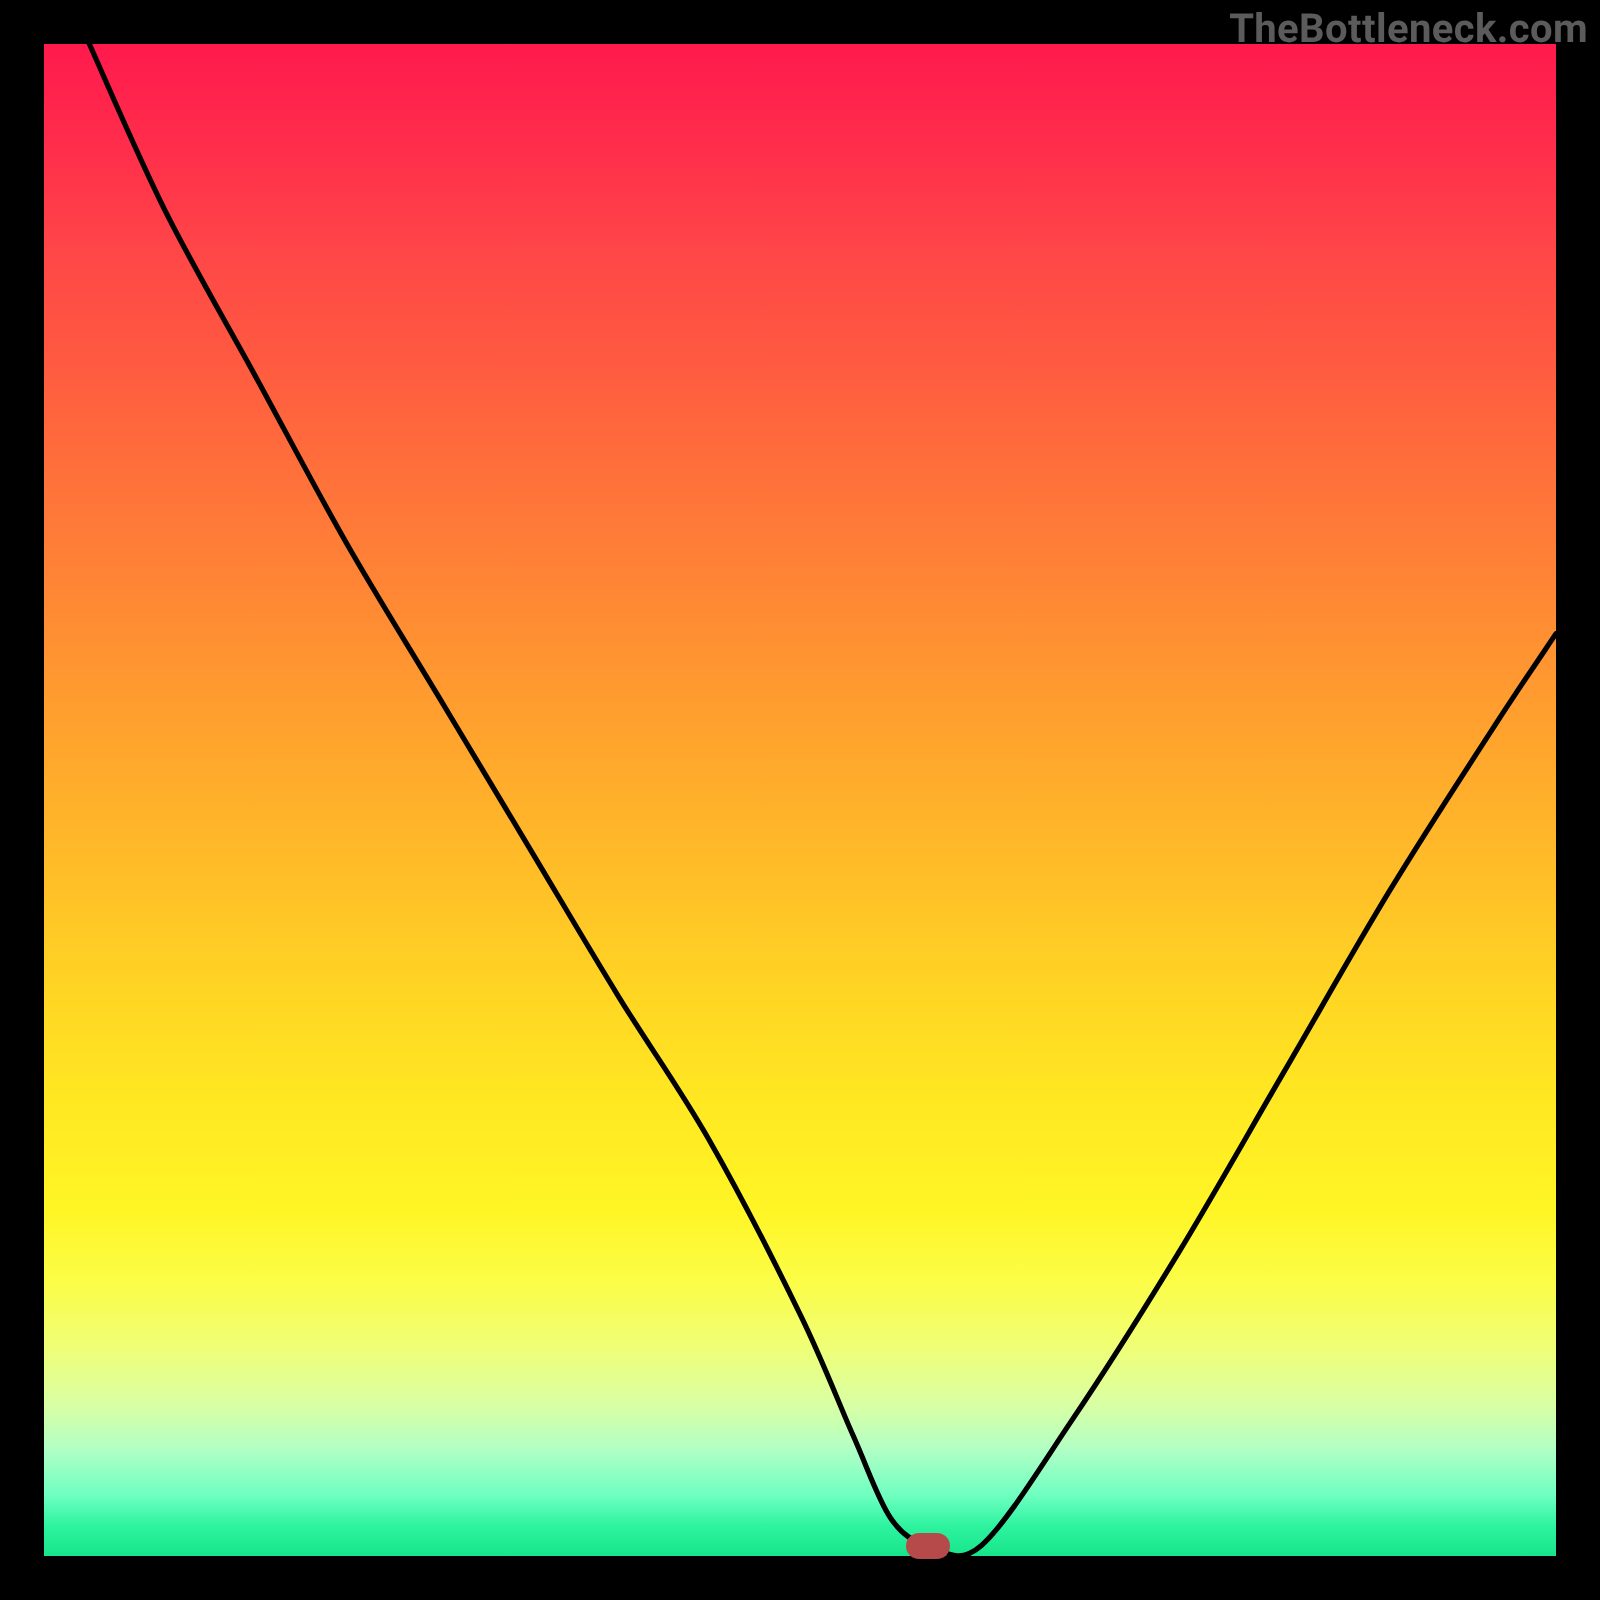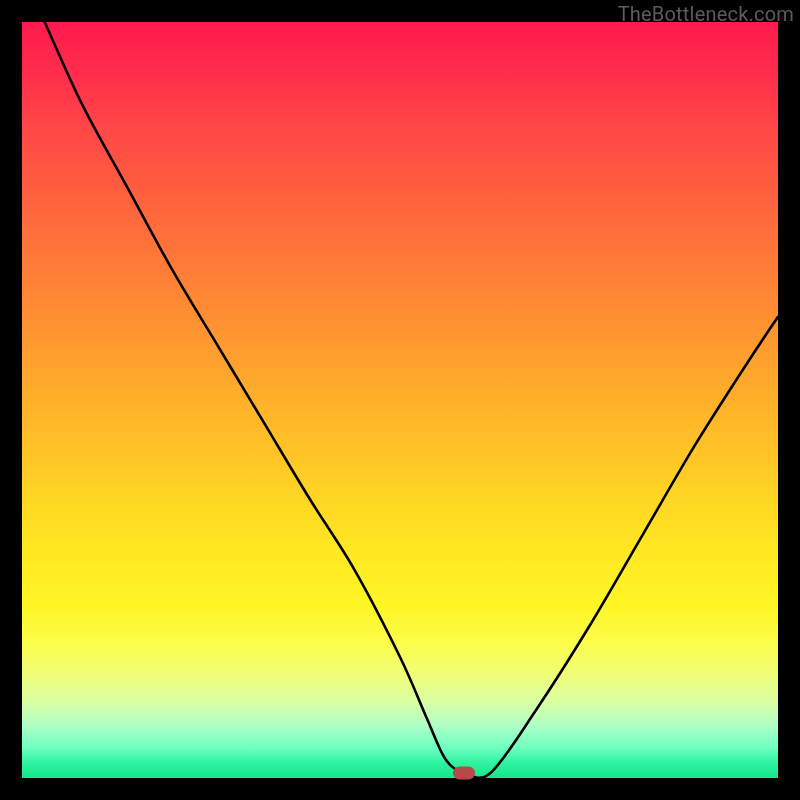--- a/index.html
+++ b/index.html
@@ -37,21 +37,21 @@
       #6effc1 96%,
       #2ef39f 98%,
       #16e58b 100%
     );
   }
   .watermark {
     position: absolute;
     top: 2px;
     right: 6px;
     font-size: 20px;
-    font-weight: 400;
+    font-weight: 700;
     color: #5b5b5b;
     letter-spacing: 0.2px;
   }
   svg.curve {
     position: absolute;
     left: 22px;
     top: 22px;
     width: 756px;
     height: 756px;
     overflow: visible;

